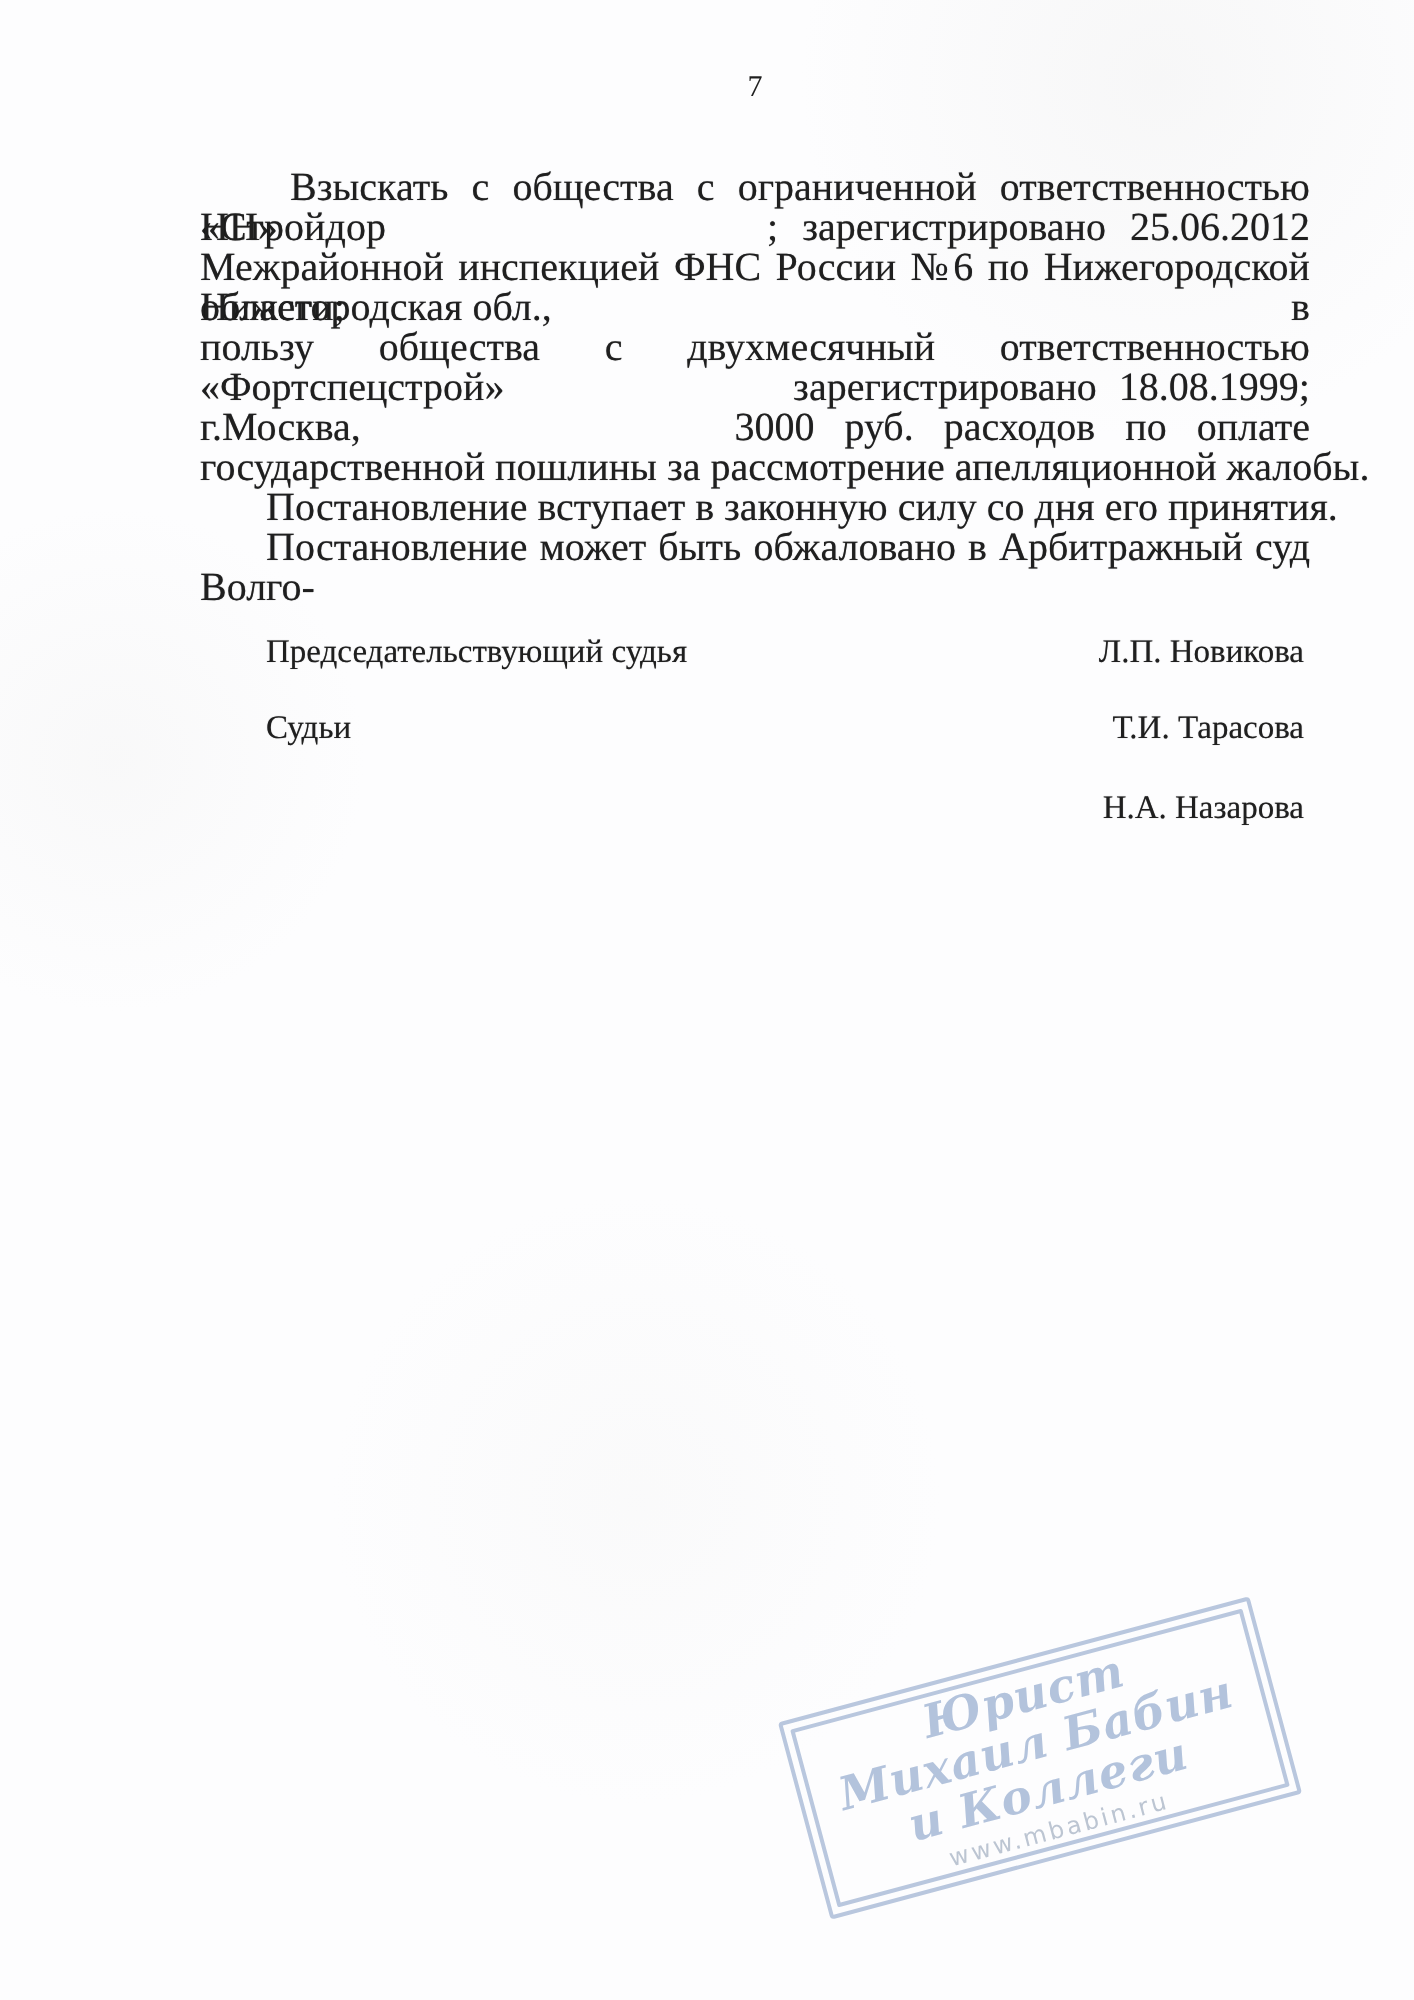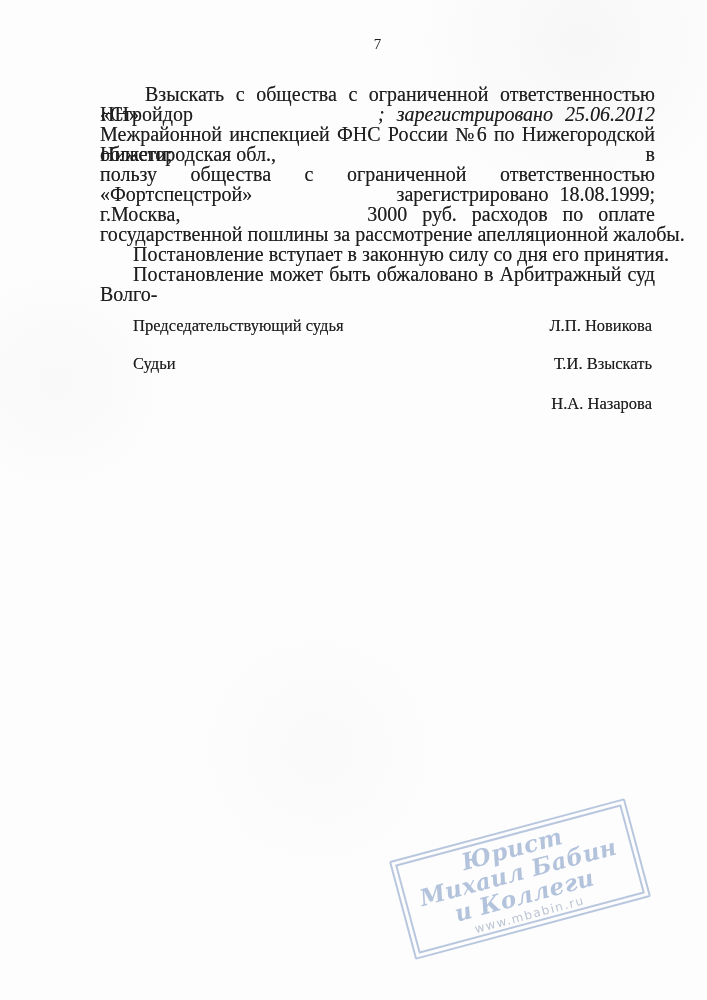--- a/index.html
+++ b/index.html
@@ -36,21 +36,21 @@
     line-height: 20px;
     text-shadow: 0 0 .4px rgba(0,0,0,.55);
   }
   .line { height: 20px; white-space: nowrap; }
   .line.jfull { white-space: normal; text-align: justify; text-align-last: justify; }
   .line.split { display: flex; justify-content: space-between; }
   .line.right { text-align: right; }
   .ind1 { text-indent: 45px; }
   .ind2 { text-indent: 33px; }
   .ws6  { word-spacing: 6px; }
-  .ws7  { word-spacing: 7px; font-style: italic; }
+  .ws7  { word-spacing: 7px; }
   .ws10 { word-spacing: 10px; }
 
   .signatures {
     position: absolute;
     left: 100px; top: 316px;
     width: 552px;
     font-size: 16.5px;
     line-height: 20px;
     text-shadow: 0 0 .4px rgba(0,0,0,.55);
   }
@@ -111,39 +111,39 @@
     <div class="line jfull ind1">Взыскать с общества с ограниченной ответственностью «Стройдор</div>
     <div class="line split">
       <span>НН»</span>
       <span class="ws7">; зарегистрировано 25.06.2012</span>
     </div>
     <div class="line jfull">Межрайонной инспекцией ФНС России №6 по Нижегородской области;</div>
     <div class="line split">
       <span>Нижегородская обл.,</span>
       <span>в</span>
     </div>
-    <div class="line jfull">пользу общества с ограниченной ответственностью «Фортспецстрой»</div>
+    <div class="line jfull">пользу общества с двухмесячный ответственностью «Фортспецстрой»</div>
     <div class="line right ws6">зарегистрировано 18.08.1999;</div>
     <div class="line split">
       <span>г.Москва,</span>
       <span class="ws10">3000 руб. расходов по оплате</span>
     </div>
     <div class="line">государственной пошлины за рассмотрение апелляционной жалобы.</div>
     <div class="line ind2">Постановление вступает в законную силу со дня его принятия.</div>
     <div class="line jfull ind2">Постановление может быть обжаловано в Арбитражный суд Волго-</div>
   </div>
 
   <div class="signatures">
     <div class="sig-row sig-row-1">
       <span class="role">Председательствующий судья</span>
       <span class="name">Л.П. Новикова</span>
     </div>
     <div class="sig-row sig-row-2">
       <span class="role">Судьи</span>
-      <span class="name">Т.И. Взыскать</span>
+      <span class="name">Т.И. Тарасова</span>
     </div>
     <div class="sig-row">
       <span class="role"></span>
       <span class="name">Н.А. Назарова</span>
     </div>
   </div>
 
   <div class="stamp">
     <div class="stamp-line">Юрист</div>
     <div class="stamp-line">Михаил Бабин</div>

